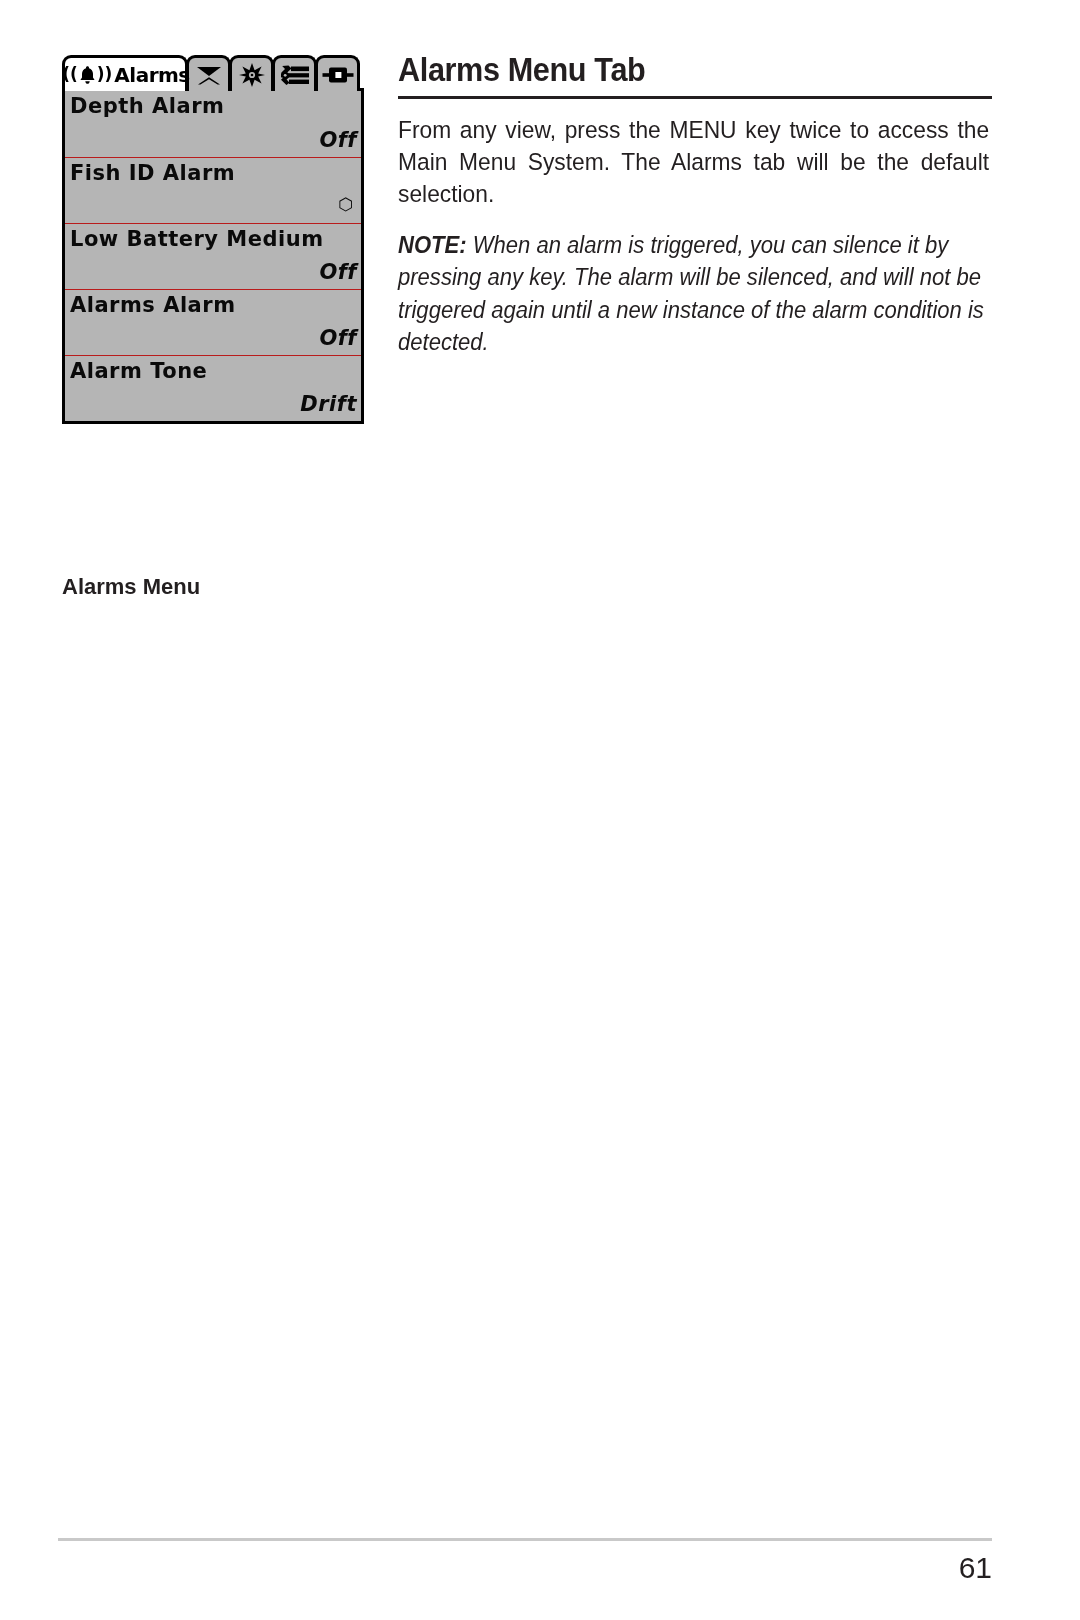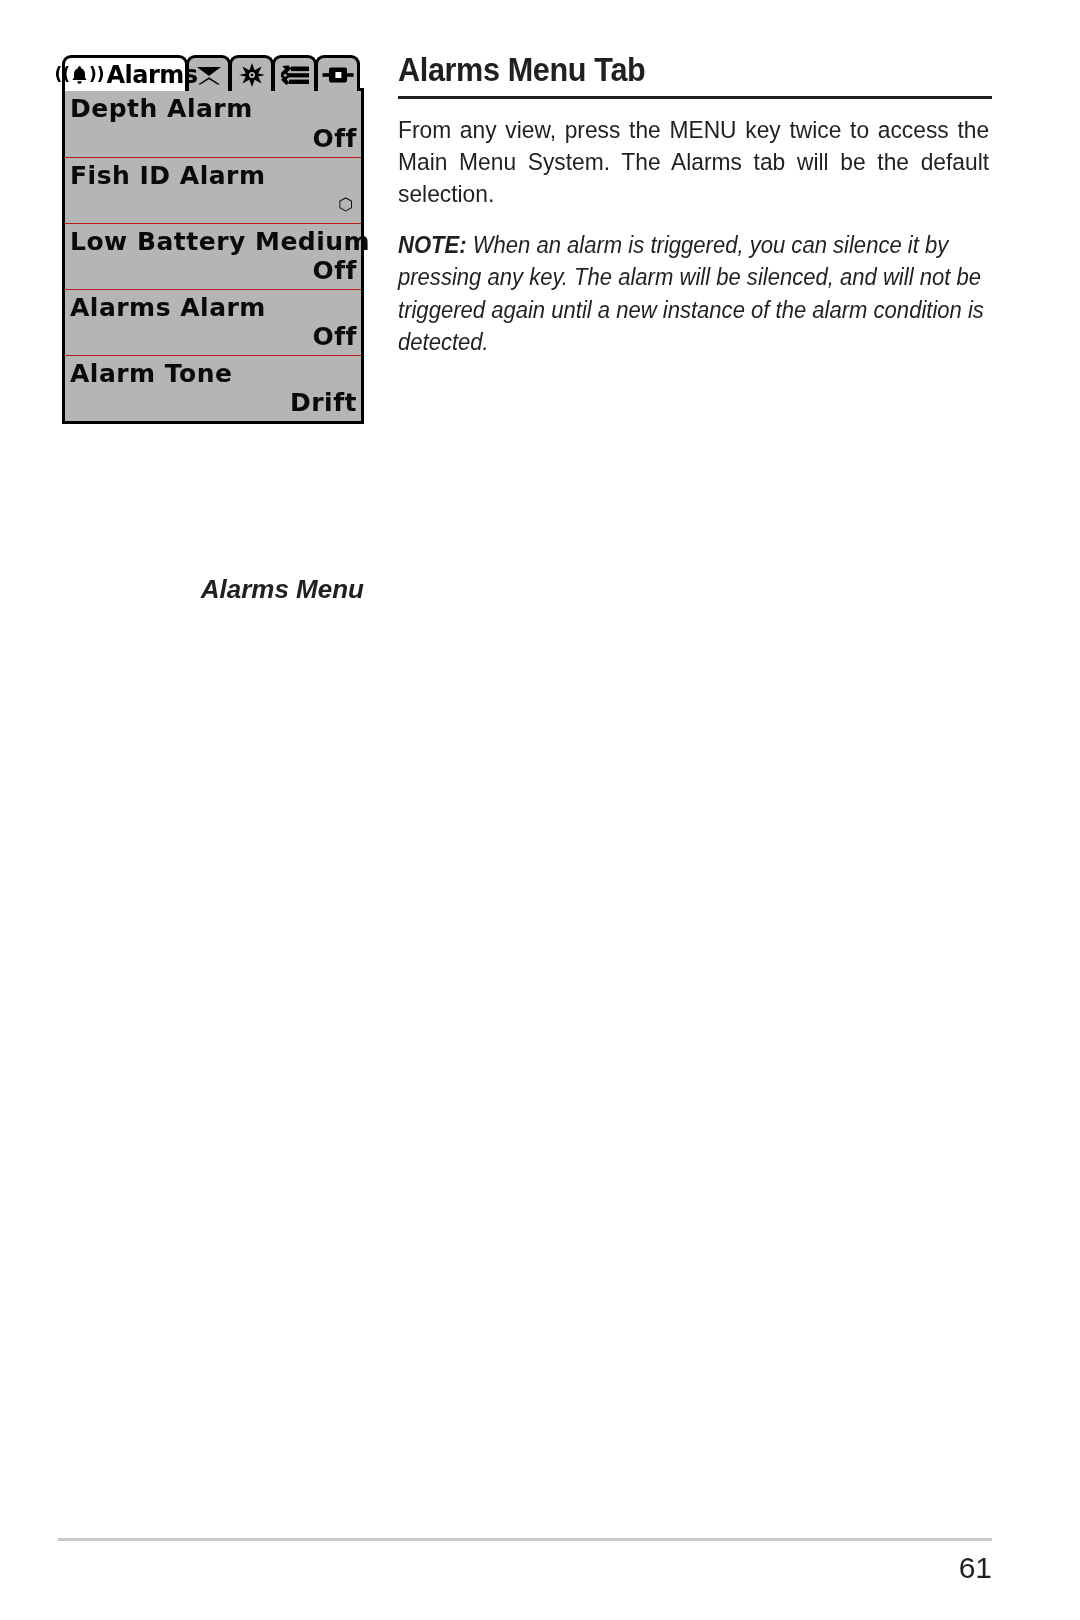--- a/index.html
+++ b/index.html
@@ -60,21 +60,21 @@
     width: 126px;
     padding: 0 4px 0 6px;
     gap: 1px;
   }
   .tab-icon-only {
     width: 45px;
   }
   .tab-label {
     font-family: "DejaVu Sans", sans-serif;
     font-weight: bold;
-    font-size: 24px;
+    font-size: 20px;
     letter-spacing: -0.5px;
     line-height: 1;
     color: #000;
     margin-left: 1px;
   }
 
   
   .bell-wrap {
     display: flex;
     align-items: center;
@@ -106,52 +106,52 @@
     box-sizing: border-box;
   }
   .menu-row:first-child {
     border-top: none;
   }
   .row-label,
   .row-value {
     position: absolute;
     font-family: "DejaVu Sans", sans-serif;
     font-weight: bold;
-    font-size: 25px;
+    font-size: 21px;
     line-height: 1;
     color: #0a0a0a;
     letter-spacing: 0.5px;
     white-space: nowrap;
   }
   .row-label {
     left: 5px;
     top: 5px;
   }
   .row-value {
     right: 4px;
     bottom: 6px;
+    font-style: italic;
   }
   .row-value.glyph-circle {
     bottom: 10px;
     right: 8px;
     font-size: 17px;
     letter-spacing: 0;
   }
 
   
   .fig-caption {
     position: absolute;
     left: 62px;
     top: 574px;
     width: 302px;
-    text-align: right;
-    font-family: "Liberation Sans", sans-serif;
-    font-style: italic;
-    font-weight: bold;
-    font-size: 26px;
+    text-align: left;
+    font-family: "Liberation Sans", sans-serif;
+    font-weight: bold;
+    font-size: 22px;
     color: #231f20;
   }
 
   
   .content {
     position: absolute;
     left: 398px;
     top: 52px;
     width: 594px;
   }

